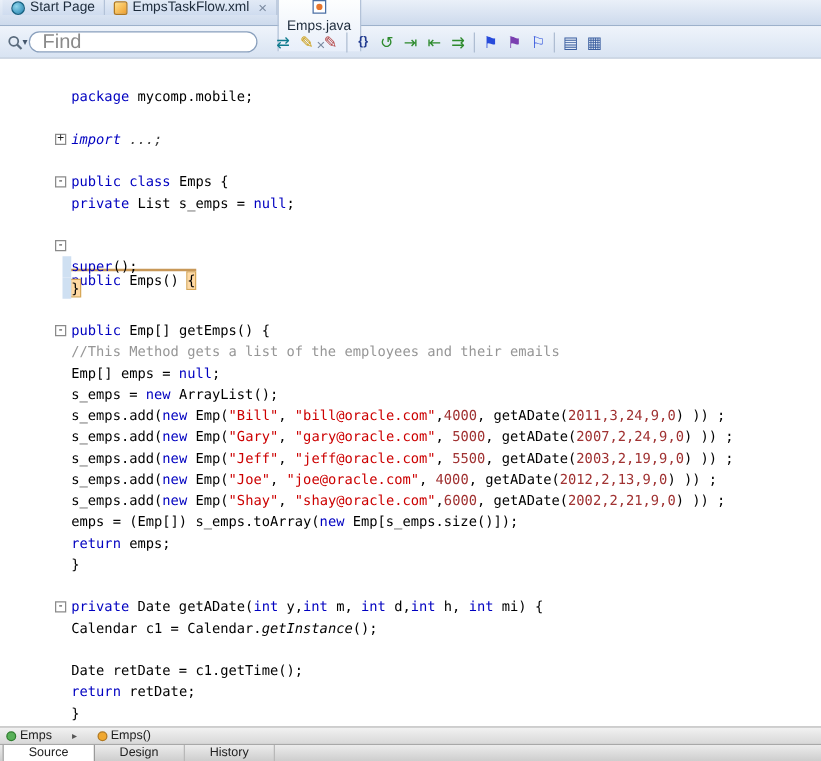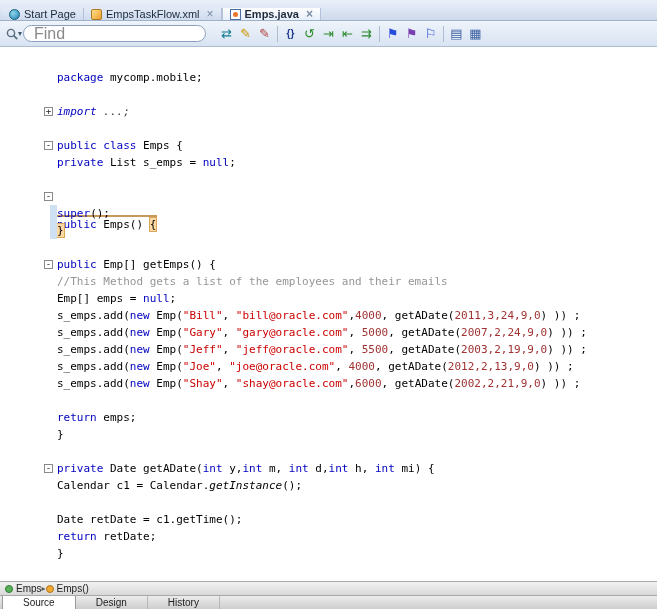--- a/index.html
+++ b/index.html
@@ -5,33 +5,33 @@
   * { margin:0; padding:0; box-sizing:border-box; }
   html,body { width:657px; height:609px; }
   body {
     font-family:"Liberation Sans", sans-serif;
     background:#fff; position:relative; overflow:hidden;
     -webkit-font-smoothing:antialiased;
   }
 
   
   .tabbar {
-    height:21px; display:flex; align-items:flex-end; padding-left:2px;
+    height:21px; display:flex; align-items:flex-start; padding-left:2px;
     background:linear-gradient(#eaf0f9,#cddaec);
     border-bottom:1px solid #9db1cb;
   }
   .doctab {
     display:flex; align-items:center; gap:4px; padding:0 7px;
     font-size:11px; color:#1c2a3a; cursor:default;
     border-right:1px solid #b3c2d8;
     background:linear-gradient(#e2eaf6,#cfdcef);
   }
   .doctab.active {
     background:linear-gradient(#fdfefe,#e8effa);
-    font-weight:bold; border-left:1px solid #b3c2d8;
+    font-weight:normal; border-left:1px solid #b3c2d8;flex-direction:column;
   }
   .doctab .close { color:#7b8aa0; font-size:12px; line-height:10px; margin-left:3px; }
   .ticon { width:11px; height:11px; display:inline-block; flex:0 0 11px; }
   .start-page-icon { border-radius:50%; border:1px solid #16607f;
     background:radial-gradient(circle at 35% 35%, #8fd6ec, #1f7fae); }
   .taskflow-icon { border-radius:2px; border:1px solid #b07820;
     background:linear-gradient(135deg,#ffe08a,#ef9f2e); }
   .java-file-icon { background:#fff; border:1px solid #4a6fa5; position:relative; }
   .java-file-icon::after { content:""; position:absolute; left:2px; top:2px;
     width:5px; height:5px; border-radius:50%; background:#e8762c; }
@@ -79,21 +79,21 @@
   .tk-s  { color:#cc0000; }
   .tk-n  { color:#a03232; }
   .tk-c  { color:#969696; }
   .tk-ki { color:#0000c0; font-style:italic; }
   .tk-pi { color:#3c3c3c; font-style:italic; }
   .tk-m  { color:#000000; font-style:italic; }
   .tk-bh { background:#ffd9a3; outline:1px solid #d8a858; }
 
   
   .crumbbar {
-    height:14px; display:flex; align-items:center; gap:0; padding:0 5px;
+    height:14px; display:flex; align-items:center; gap:16px; padding:0 5px;
     font-size:10px; color:#222;
     background:linear-gradient(#f2f2f2,#d8d8d8); border-top:1px solid #a8a8a8;
   }
   .crumb { display:flex; align-items:center; gap:3px; cursor:default; }
   .crumb-sep { color:#555; font-size:8px; }
   .cicon { width:8px; height:8px; display:inline-block; flex:0 0 8px; }
   .class-icon  { background:#58b058; border:1px solid #2e7d2e; border-radius:50%; }
   .method-icon { background:#f0a830; border:1px solid #b07820; border-radius:50%; }
 
   
@@ -165,26 +165,27 @@
       <div class="cline"><span class="gut"><span class="fold">-</span></span><span class="ccontent"><span class="tk-k">public class</span><span class="tk-p"> Emps {</span></span></div>
       <div class="cline"><span class="gut"></span><span class="ccontent"><span class="tk-k">private</span><span class="tk-p"> List s_emps = </span><span class="tk-k">null</span><span class="tk-p">;</span></span></div>
       <div class="cline"><span class="gut"></span><span class="ccontent"></span></div>
       <div class="cline"><span class="gut"><span class="fold">-</span></span><span class="ccontent scope-box"><span class="tk-k">public</span><span class="tk-p"> Emps() </span><span class="tk-bh">{</span></span></div>
       <div class="cline"><span class="gut"><span class="strip"></span></span><span class="ccontent"><span class="tk-k">super</span><span class="tk-p">();</span></span></div>
       <div class="cline"><span class="gut"><span class="strip"></span></span><span class="ccontent"><span class="tk-bh">}</span></span></div>
       <div class="cline"><span class="gut"></span><span class="ccontent"></span></div>
       <div class="cline"><span class="gut"><span class="fold">-</span></span><span class="ccontent"><span class="tk-k">public</span><span class="tk-p"> Emp[] getEmps() {</span></span></div>
       <div class="cline"><span class="gut"></span><span class="ccontent"><span class="tk-c">//This Method gets a list of the employees and their emails</span></span></div>
       <div class="cline"><span class="gut"></span><span class="ccontent"><span class="tk-p">Emp[] emps = </span><span class="tk-k">null</span><span class="tk-p">;</span></span></div>
+      <div class="cline"><span class="gut"></span><span class="ccontent"><span class="tk-p">s_emps = </span><span class="tk-k">new</span><span class="tk-p"> ArrayList();</span></span></div>
       <div class="cline"><span class="gut"></span><span class="ccontent"><span class="tk-p">s_emps.add(</span><span class="tk-k">new</span><span class="tk-p"> Emp(</span><span class="tk-s">"Bill"</span><span class="tk-p">, </span><span class="tk-s">"bill@oracle.com"</span><span class="tk-p">,</span><span class="tk-n">4000</span><span class="tk-p">, getADate(</span><span class="tk-n">2011,3,24,9,0</span><span class="tk-p">) )) ;</span></span></div>
       <div class="cline"><span class="gut"></span><span class="ccontent"><span class="tk-p">s_emps.add(</span><span class="tk-k">new</span><span class="tk-p"> Emp(</span><span class="tk-s">"Gary"</span><span class="tk-p">, </span><span class="tk-s">"gary@oracle.com"</span><span class="tk-p">, </span><span class="tk-n">5000</span><span class="tk-p">, getADate(</span><span class="tk-n">2007,2,24,9,0</span><span class="tk-p">) )) ;</span></span></div>
       <div class="cline"><span class="gut"></span><span class="ccontent"><span class="tk-p">s_emps.add(</span><span class="tk-k">new</span><span class="tk-p"> Emp(</span><span class="tk-s">"Jeff"</span><span class="tk-p">, </span><span class="tk-s">"jeff@oracle.com"</span><span class="tk-p">, </span><span class="tk-n">5500</span><span class="tk-p">, getADate(</span><span class="tk-n">2003,2,19,9,0</span><span class="tk-p">) )) ;</span></span></div>
       <div class="cline"><span class="gut"></span><span class="ccontent"><span class="tk-p">s_emps.add(</span><span class="tk-k">new</span><span class="tk-p"> Emp(</span><span class="tk-s">"Joe"</span><span class="tk-p">, </span><span class="tk-s">"joe@oracle.com"</span><span class="tk-p">, </span><span class="tk-n">4000</span><span class="tk-p">, getADate(</span><span class="tk-n">2012,2,13,9,0</span><span class="tk-p">) )) ;</span></span></div>
       <div class="cline"><span class="gut"></span><span class="ccontent"><span class="tk-p">s_emps.add(</span><span class="tk-k">new</span><span class="tk-p"> Emp(</span><span class="tk-s">"Shay"</span><span class="tk-p">, </span><span class="tk-s">"shay@oracle.com"</span><span class="tk-p">,</span><span class="tk-n">6000</span><span class="tk-p">, getADate(</span><span class="tk-n">2002,2,21,9,0</span><span class="tk-p">) )) ;</span></span></div>
-      <div class="cline"><span class="gut"></span></div>
+      <div class="cline"><span class="gut"></span><span class="ccontent"><span class="tk-p">emps = (Emp[]) s_emps.toArray(</span><span class="tk-k">new</span><span class="tk-p"> Emp[s_emps.size()]);</span></span></div>
       <div class="cline"><span class="gut"></span><span class="ccontent"><span class="tk-k">return</span><span class="tk-p"> emps;</span></span></div>
       <div class="cline"><span class="gut"></span><span class="ccontent"><span class="tk-p">}</span></span></div>
       <div class="cline"><span class="gut"></span><span class="ccontent"></span></div>
       <div class="cline"><span class="gut"><span class="fold">-</span></span><span class="ccontent"><span class="tk-k">private</span><span class="tk-p"> Date getADate(</span><span class="tk-k">int</span><span class="tk-p"> y,</span><span class="tk-k">int</span><span class="tk-p"> m, </span><span class="tk-k">int</span><span class="tk-p"> d,</span><span class="tk-k">int</span><span class="tk-p"> h, </span><span class="tk-k">int</span><span class="tk-p"> mi) {</span></span></div>
       <div class="cline"><span class="gut"></span><span class="ccontent"><span class="tk-p">Calendar c1 = Calendar.</span><span class="tk-m">getInstance</span><span class="tk-p">();</span></span></div>
       <div class="cline"><span class="gut"></span></div>
       <div class="cline"><span class="gut"></span><span class="ccontent"><span class="tk-p">Date retDate = c1.getTime();</span></span></div>
       <div class="cline"><span class="gut"></span><span class="ccontent"><span class="tk-k">return</span><span class="tk-p"> retDate;</span></span></div>
       <div class="cline"><span class="gut"></span><span class="ccontent"><span class="tk-p">}</span></span></div>
     </div>

